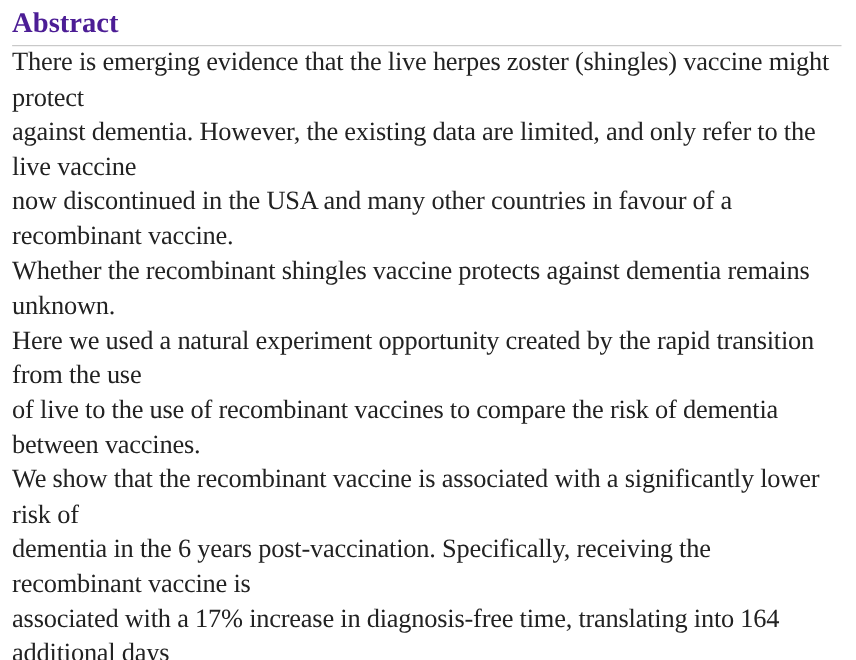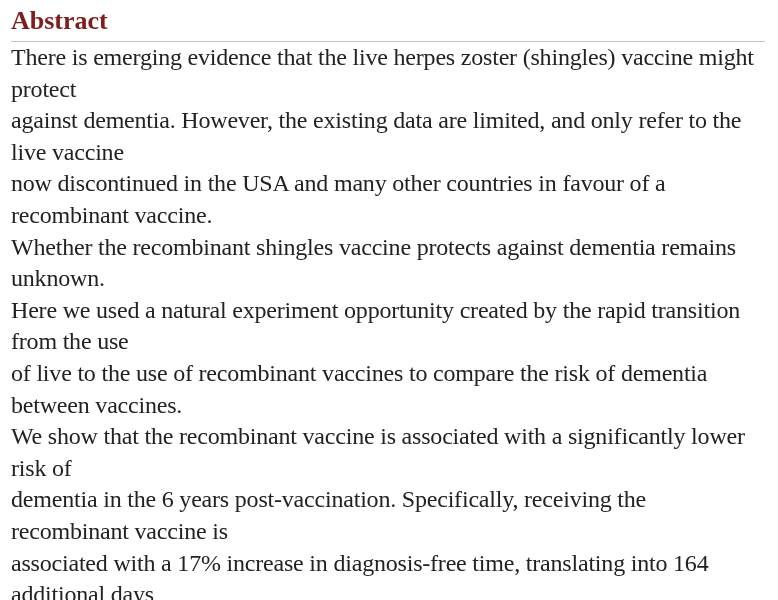--- a/index.html
+++ b/index.html
@@ -19,21 +19,21 @@
     width: 778px;
     height: 600px;
     padding: 0 13px 0 11px;
     background: #ffffff;
   }
   h1.abstract-heading {
     margin: 4px 0 0 0;
     font-size: 26px;
     line-height: 34px;
     font-weight: bold;
-    color: #7f1d1d;
+    color: #4c1d95;
     letter-spacing: 0;
   }
   hr.divider {
     margin: 3px 0 0 0;
     border: none;
     border-top: 1.5px solid #c4c4c4;
     height: 0;
     width: 100%;
   }
   p.abstract-text {

